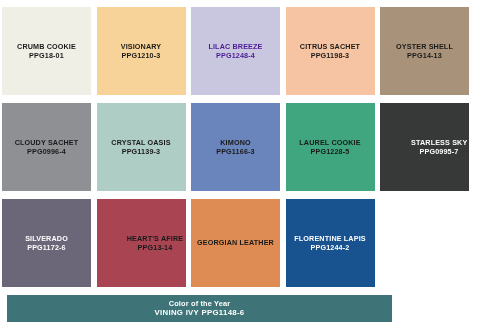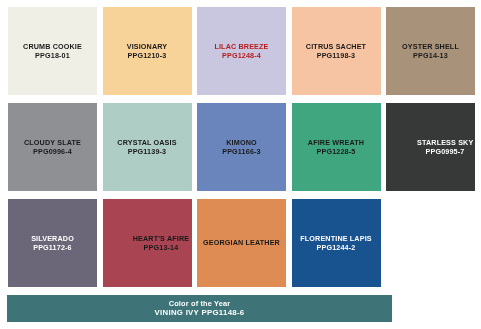--- a/index.html
+++ b/index.html
@@ -16,21 +16,21 @@
   }
   #palette-page {
     position: relative;
     width: 481px;
     height: 329px;
     background: #ffffff;
     box-sizing: border-box;
   }
   #swatch-grid {
     position: absolute;
-    left: 8px;
+    left: 2px;
     top: 7px;
     width: 420px;
     display: grid;
     grid-template-columns: repeat(5, 89px);
     grid-template-rows: repeat(3, 88px);
     column-gap: 5.5px;
     row-gap: 8px;
   }
   .swatch {
     position: relative;
@@ -103,58 +103,58 @@
           <span class="swatch-code">PPG18-01</span>
         </div>
       </div>
       <div class="swatch" style="background-color: rgb(248, 211, 153);">
         <div class="swatch-label" style="color: rgb(26, 26, 26);">
           <span class="swatch-name">VISIONARY</span>
           <span class="swatch-code">PPG1210-3</span>
         </div>
       </div>
       <div class="swatch" style="background-color: rgb(201, 198, 224);">
-        <div class="swatch-label" style="color: #b91c1c;">
+        <div class="swatch-label" style="color: #4c1d95;">
           <span class="swatch-name">LILAC BREEZE</span>
           <span class="swatch-code">PPG1248-4</span>
         </div>
       </div>
       <div class="swatch" style="background-color: rgb(247, 196, 163);">
         <div class="swatch-label" style="color: rgb(26, 26, 26);">
           <span class="swatch-name">CITRUS SACHET</span>
           <span class="swatch-code">PPG1198-3</span>
         </div>
       </div>
       <div class="swatch" style="background-color: rgb(168, 146, 121);">
         <div class="swatch-label" style="color: rgb(26, 26, 26);">
           <span class="swatch-name">OYSTER SHELL</span>
           <span class="swatch-code">PPG14-13</span>
         </div>
       </div>
       <div class="swatch" style="background-color: rgb(143, 144, 147);">
         <div class="swatch-label" style="color: rgb(26, 26, 26);">
-          <span class="swatch-name">CLOUDY SLATE</span>
+          <span class="swatch-name">CLOUDY SACHET</span>
           <span class="swatch-code">PPG0996-4</span>
         </div>
       </div>
       <div class="swatch" style="background-color: rgb(174, 205, 196);">
         <div class="swatch-label" style="color: rgb(26, 26, 26);">
           <span class="swatch-name">CRYSTAL OASIS</span>
           <span class="swatch-code">PPG1139-3</span>
         </div>
       </div>
       <div class="swatch" style="background-color: rgb(105, 133, 188);">
         <div class="swatch-label" style="color: rgb(26, 26, 26);">
           <span class="swatch-name">KIMONO</span>
           <span class="swatch-code">PPG1166-3</span>
         </div>
       </div>
       <div class="swatch" style="background-color: rgb(63, 166, 128);">
         <div class="swatch-label" style="color: rgb(26, 26, 26);">
-          <span class="swatch-name">AFIRE WREATH</span>
+          <span class="swatch-name">LAUREL COOKIE</span>
           <span class="swatch-code">PPG1228-5</span>
         </div>
       </div>
       <div class="swatch" style="background-color: rgb(55, 56, 56);">
         <div class="swatch-label" style="color: rgb(255, 255, 255); padding-left: 31px;">
           <span class="swatch-name">STARLESS SKY</span>
           <span class="swatch-code">PPG0995-7</span>
         </div>
       </div>
       <div class="swatch" style="background-color: rgb(107, 103, 120);">

